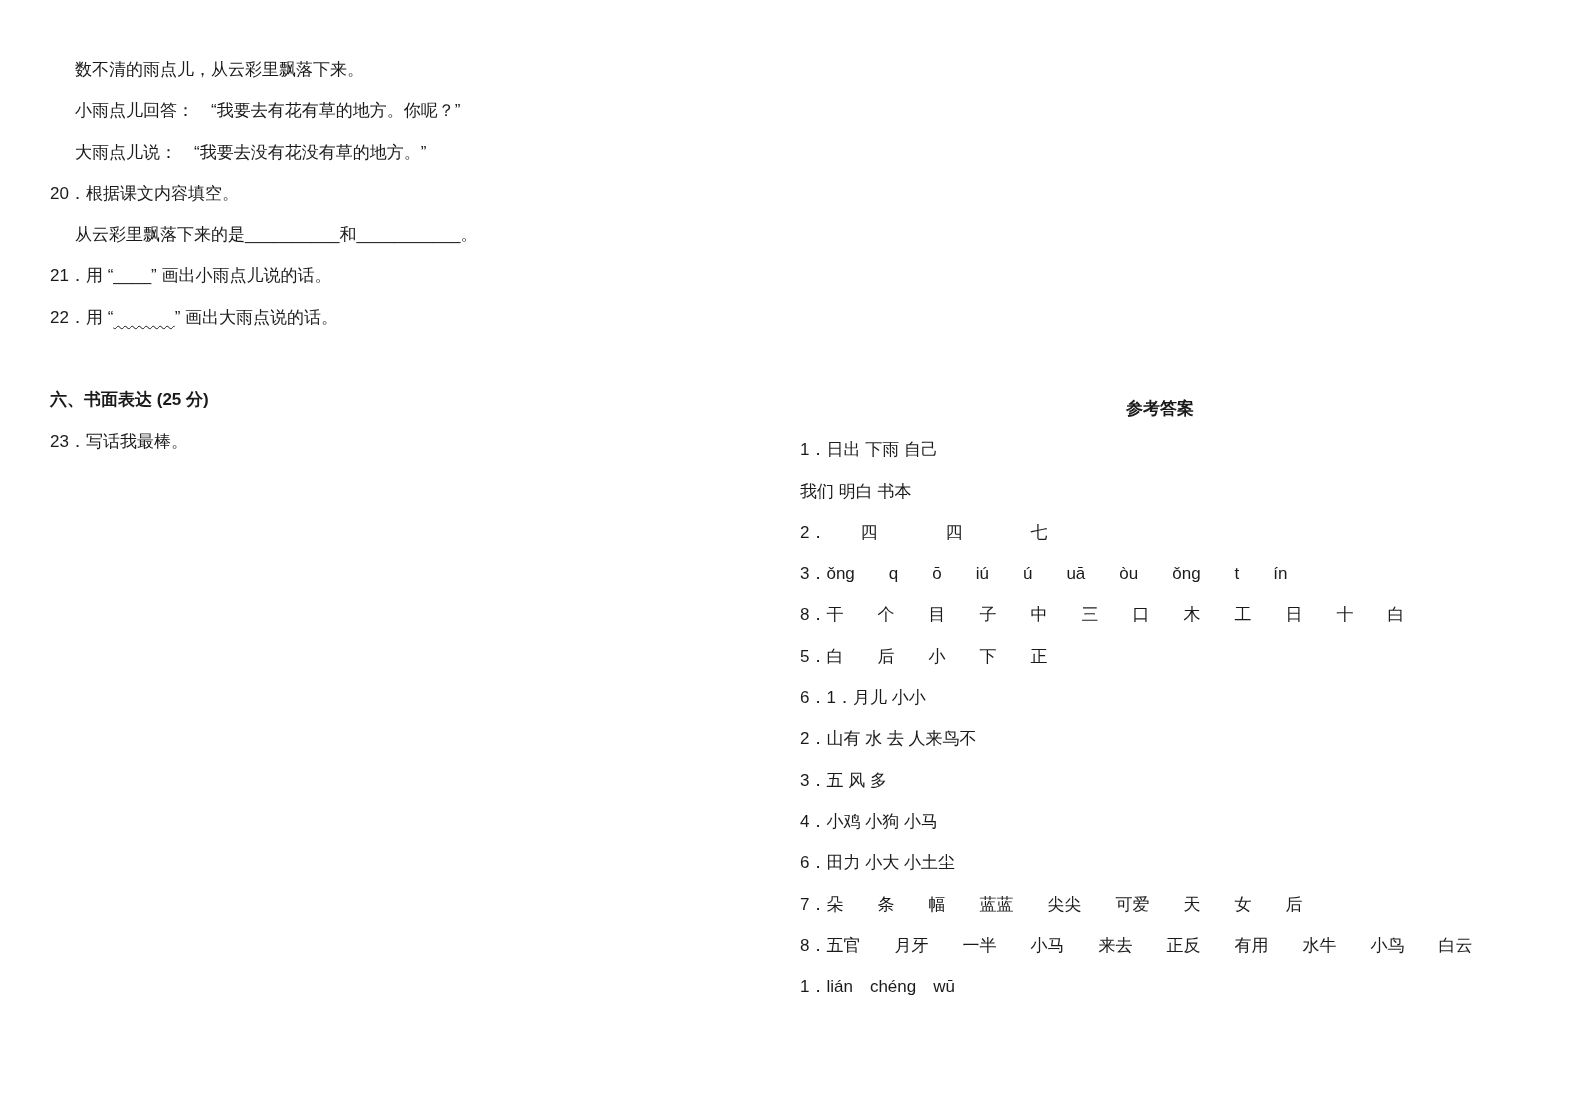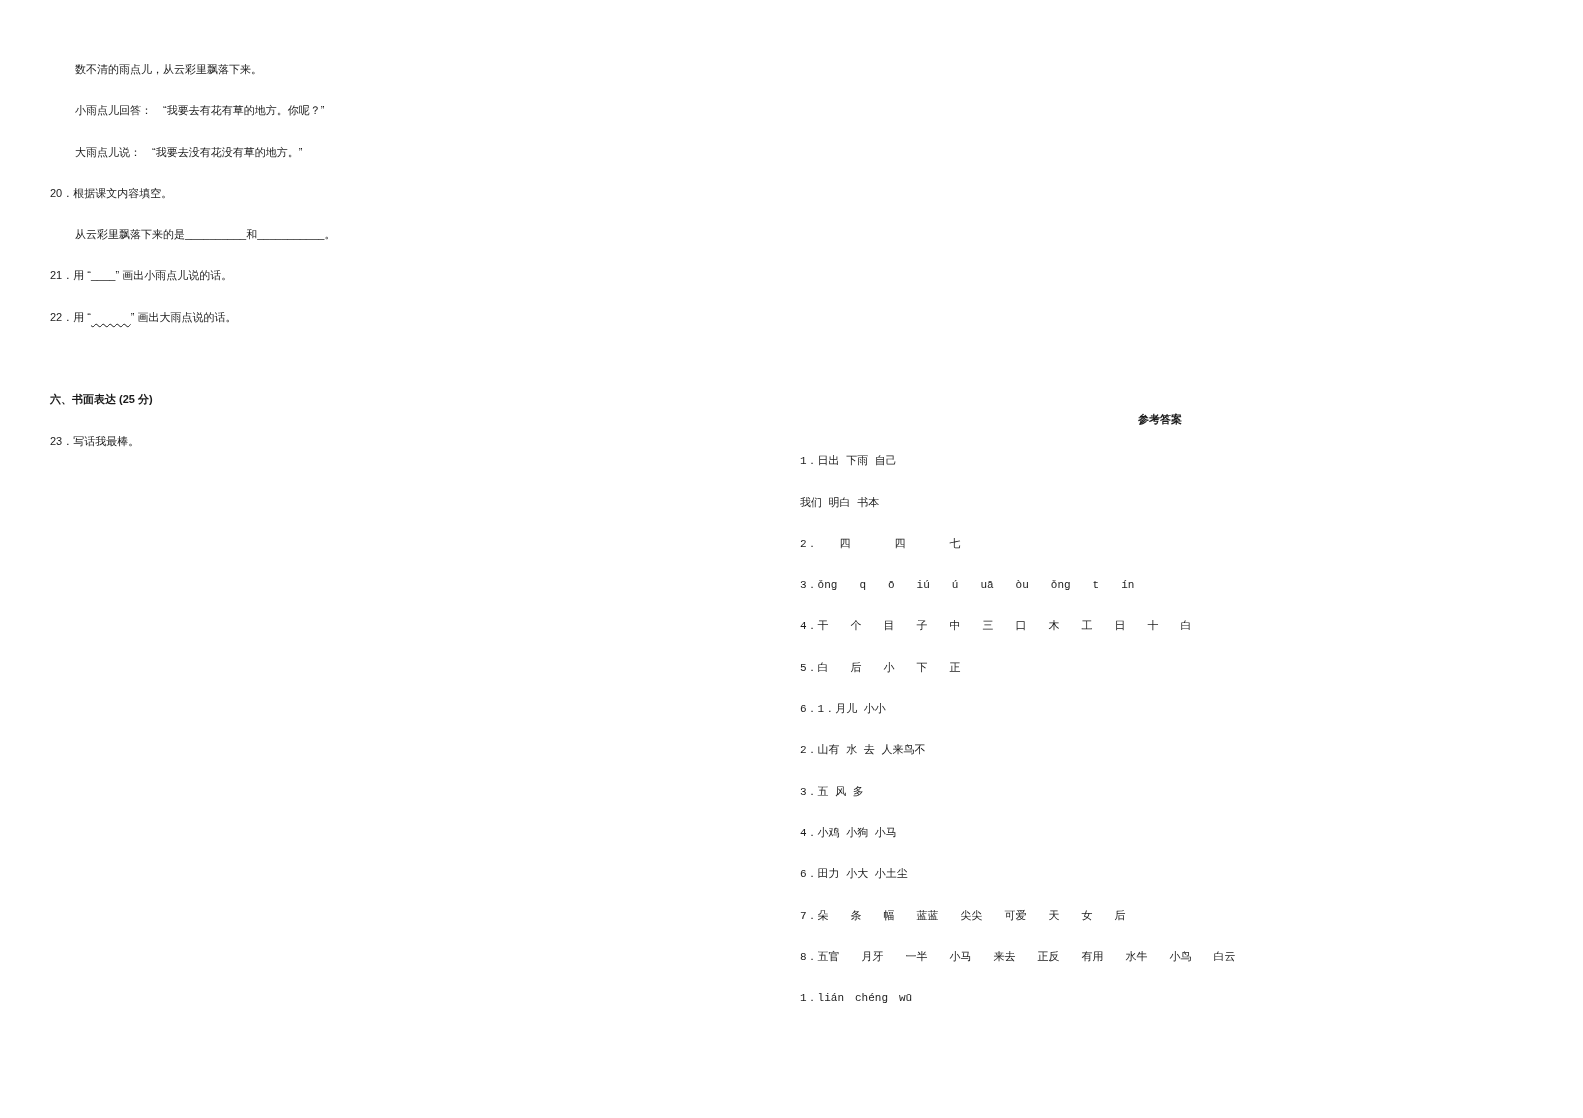--- a/index.html
+++ b/index.html
@@ -18,28 +18,27 @@
   .col {
     position: absolute;
   }
   .left-col {
     left: 50px;
     top: 49px;
     width: 715px;
   }
   .right-col {
     left: 800px;
-    top: 400px;
+    top: 388px;
     width: 720px;
-    font-family: Liberation Mono, monospace;
   }
   .line {
     height: 41.3px;
     line-height: 41.3px;
-    font-size: 11px;
+    font-size: 17px;
     white-space: pre;
   }
   .indent {
     padding-left: 25px;
   }
   .bold {
     font-weight: 700;
   }
   .center {
     text-align: center;
@@ -67,21 +66,21 @@
   <div class="line bold">六、书面表达 (25 分)</div>
   <div class="line">23．写话我最棒。</div>
 </div>
 
 <div class="col right-col">
   <div class="line bold center">参考答案</div>
   <div class="line">1．日出 下雨 自己</div>
   <div class="line">我们 明白 书本</div>
   <div class="line">2．　　四　　　　四　　　　七</div>
   <div class="line">3．ǒng　　q　　ō　　iú　　ú　　uā　　òu　　ǒng　　t　　ín</div>
-  <div class="line">4．干　　个　　目　　子　　中　　三　　口　　木　　工　　日　　十　　白</div>
+  <div class="line">8．干　　个　　目　　子　　中　　三　　口　　木　　工　　日　　十　　白</div>
   <div class="line">5．白　　后　　小　　下　　正</div>
   <div class="line">6．1．月儿 小小</div>
   <div class="line">2．山有 水 去 人来鸟不</div>
   <div class="line">3．五 风 多</div>
   <div class="line">4．小鸡 小狗 小马</div>
   <div class="line">6．田力 小大 小土尘</div>
   <div class="line">7．朵　　条　　幅　　蓝蓝　　尖尖　　可爱　　天　　女　　后</div>
   <div class="line">8．五官　　月牙　　一半　　小马　　来去　　正反　　有用　　水牛　　小鸟　　白云</div>
   <div class="line">1．lián　chéng　wū</div>
 </div>

